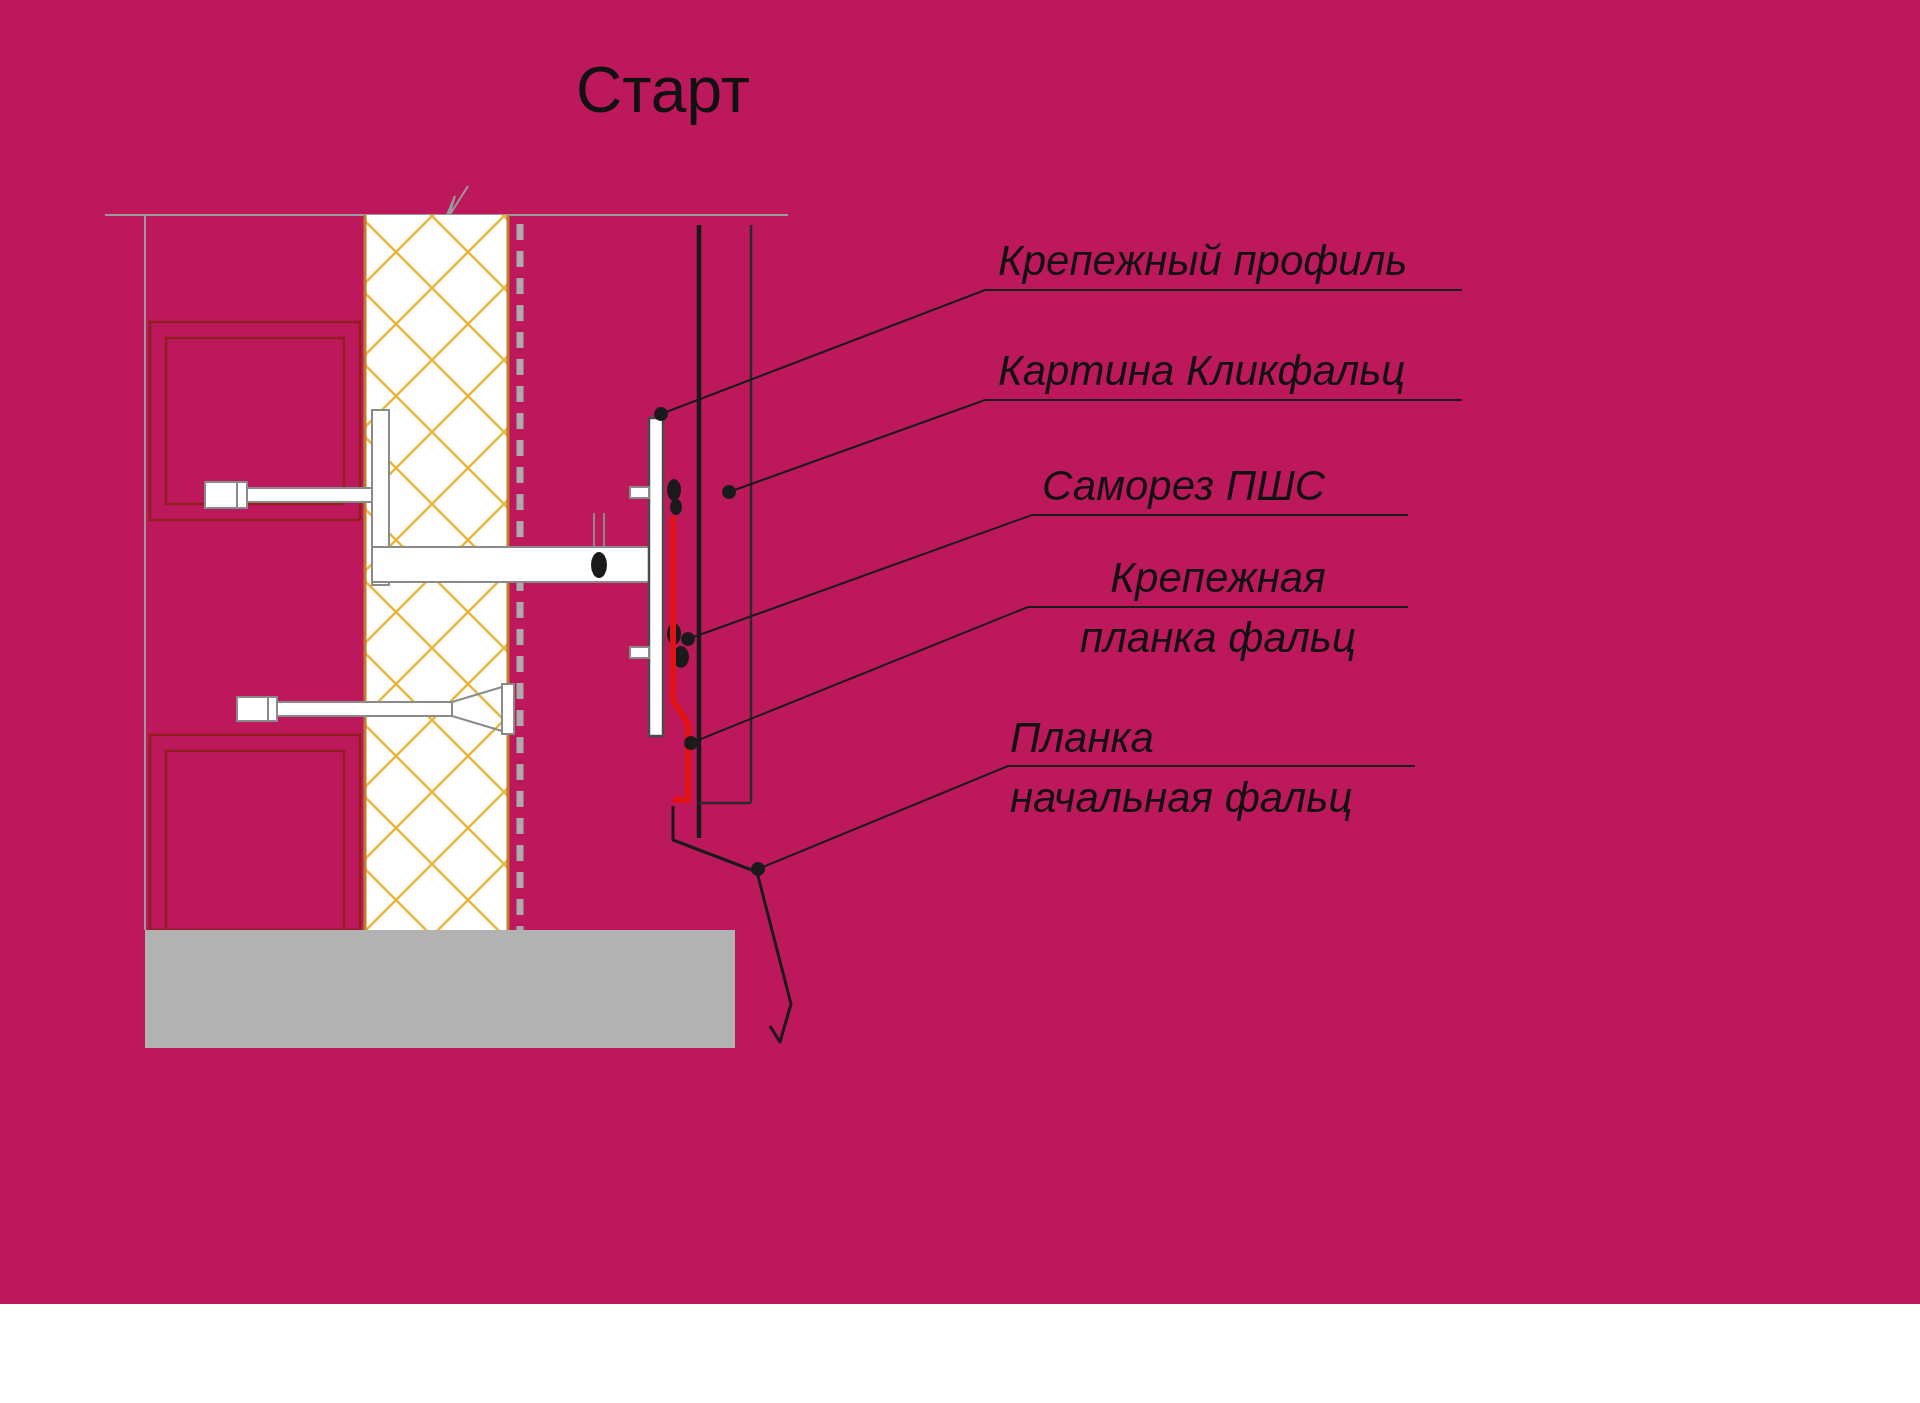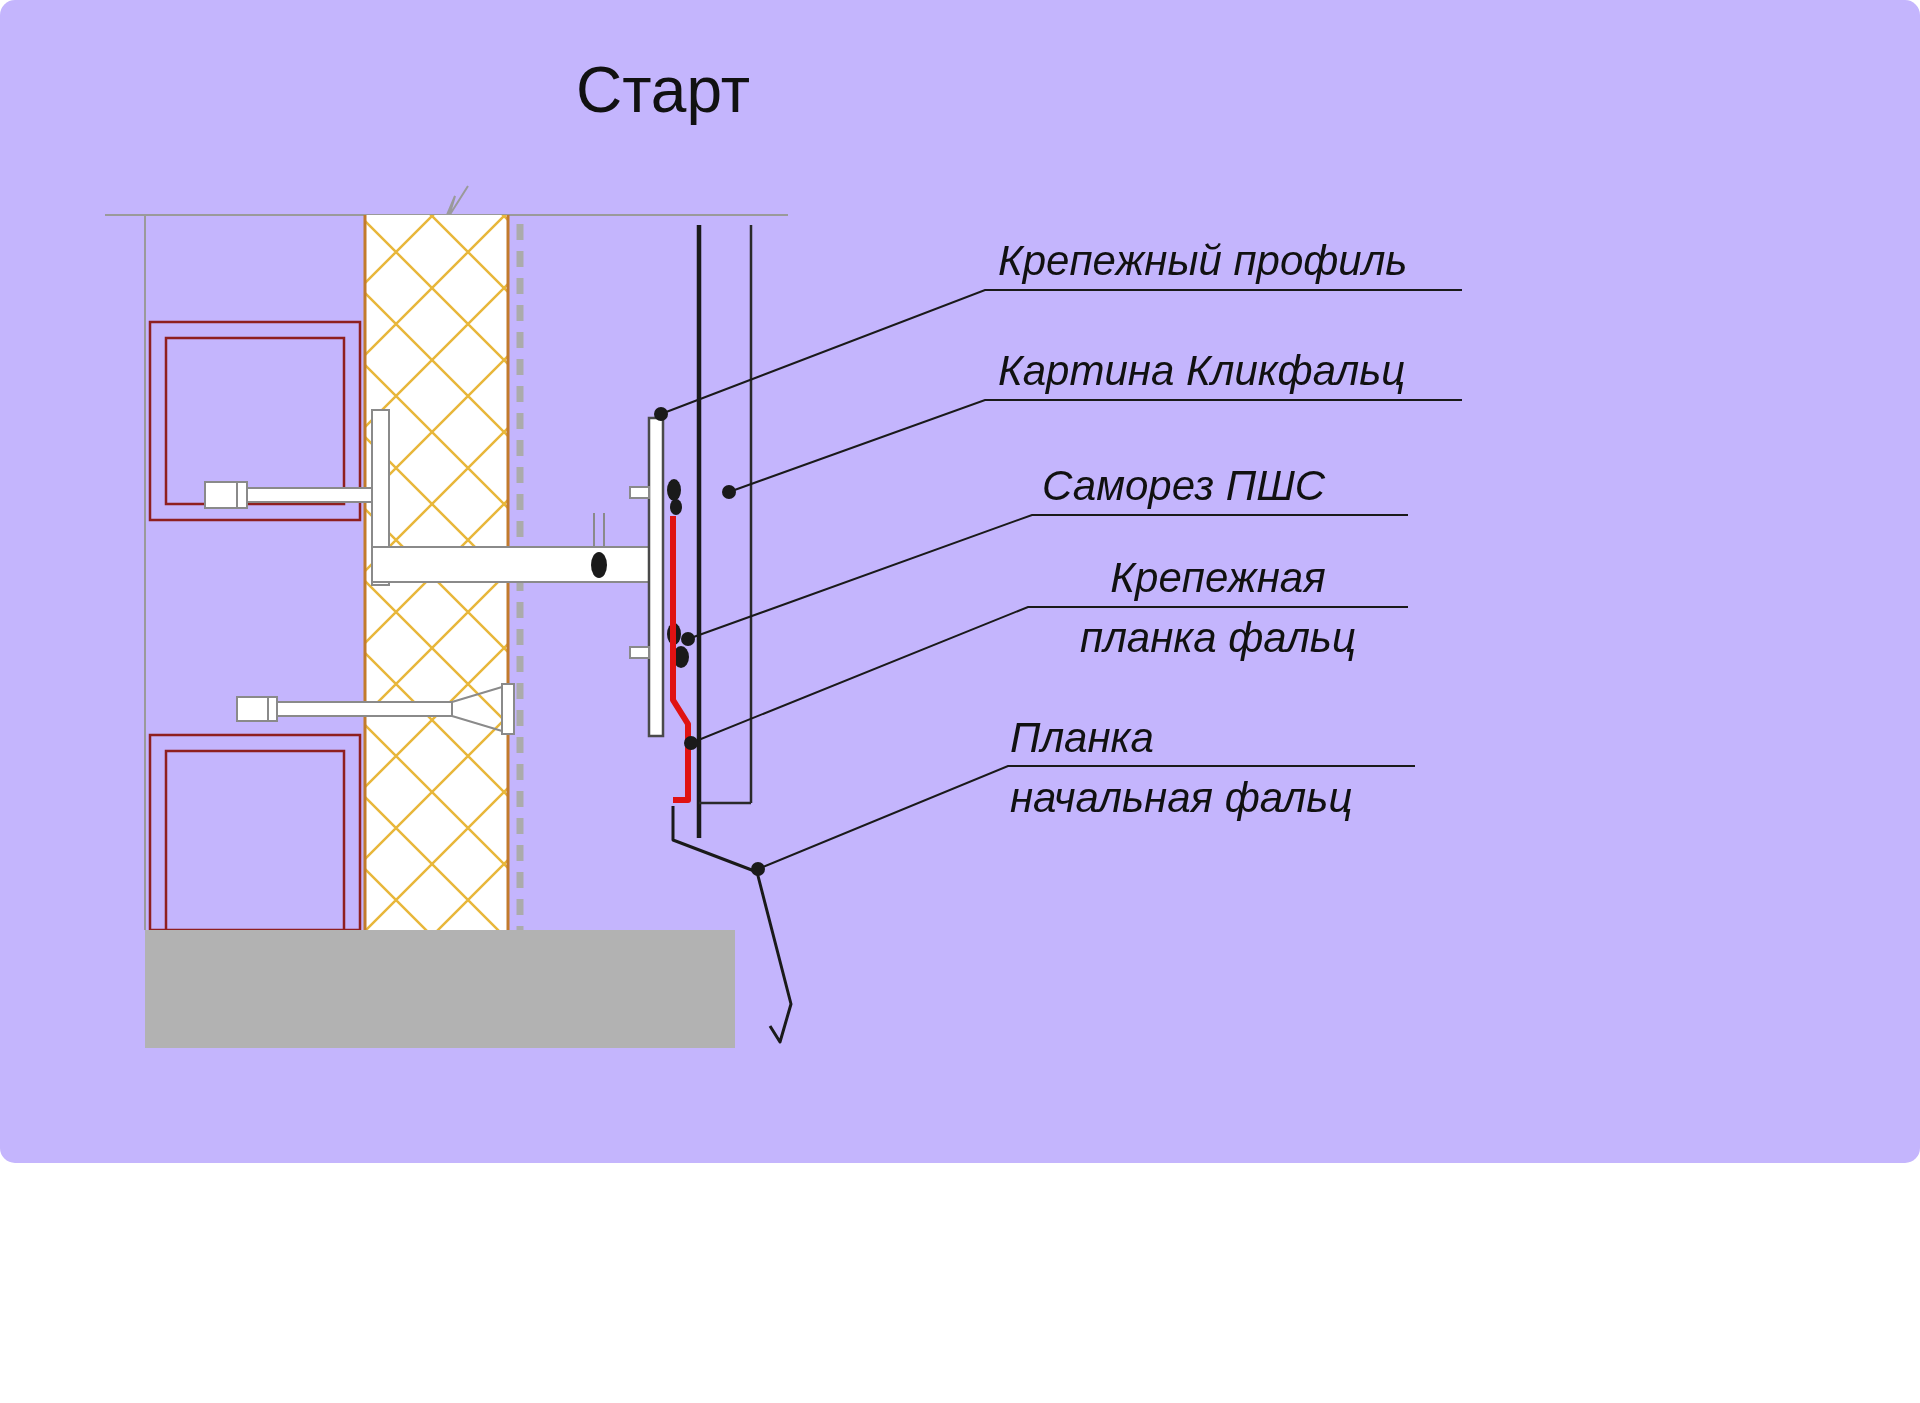--- a/index.html
+++ b/index.html
@@ -8,25 +8,24 @@
     --insulation-edge:#c27b2c;
     --strip-red:#e01212;
     --line-dark:#1a1a1a;
     --line-gray:#9a9a9a;
     --steel-gray:#8a8a8a;
     --foundation-gray:#b2b2b2;
   }
   html,body{margin:0;padding:0;background:#ffffff;}
   .page{
     position:relative;
-    width:1920px;height:1163px;
-    background:#c4b5fd;
+    width:1920px;height:1304px;
+    background:#be185d;
     font-family:"Liberation Sans", sans-serif;
     overflow:hidden;
-    border-radius:15px;
   }
   svg{display:block;}
   .gray-line{stroke:var(--line-gray);stroke-width:2;fill:none;}
   .red-stud{stroke:var(--wall-red);stroke-width:2.5;fill:none;}
   .ins-line{stroke:var(--insulation-yellow);stroke-width:2.5;}
   .ins-edge{stroke:var(--insulation-edge);stroke-width:3;fill:none;}
   .membrane{stroke:#ababab;stroke-width:7;fill:none;stroke-dasharray:16 11;}
   .foundation{fill:var(--foundation-gray);stroke:none;}
   .steel{stroke:var(--steel-gray);stroke-width:2;fill:#ffffff;}
   .steel-line{stroke:var(--steel-gray);stroke-width:2;fill:none;}

